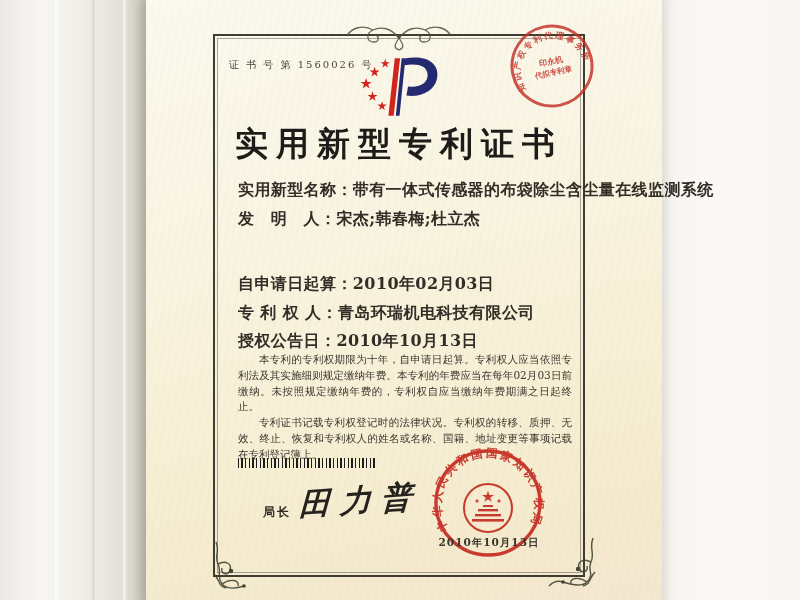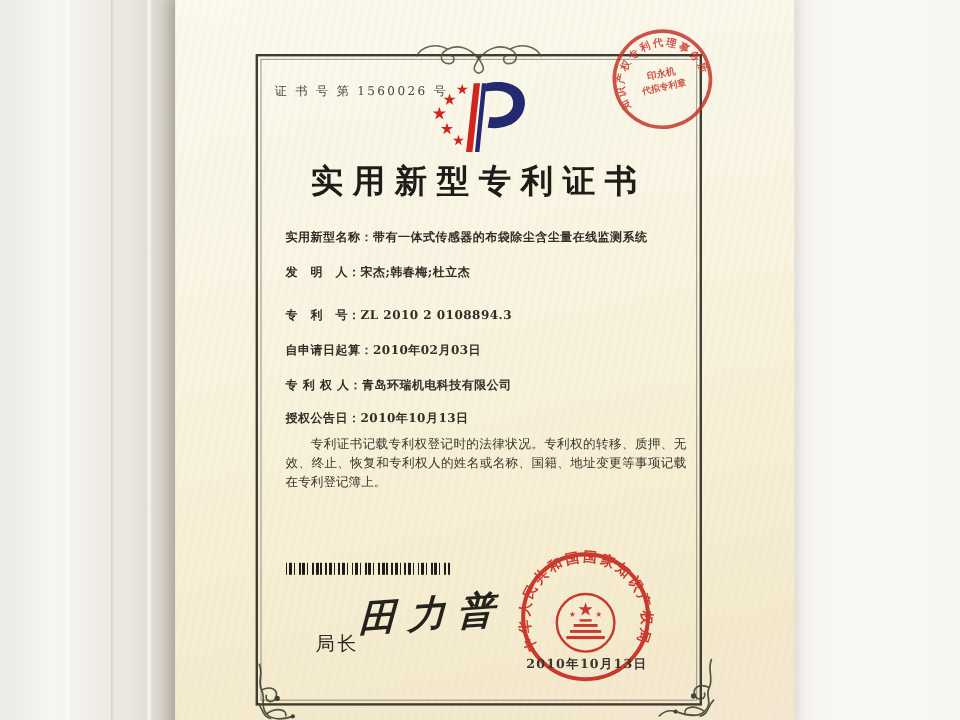--- a/index.html
+++ b/index.html
@@ -28,45 +28,44 @@
     position:absolute;left:146px;top:-6px;width:516px;height:612px;
     background:linear-gradient(168deg,#fbf9f0 0%,#f9f4e2 38%,#f7efd4 68%,#f4e9cd 88%,#f5e7d2 100%);
     box-shadow:-7px 3px 12px rgba(110,100,85,.35), 4px 0 10px rgba(140,130,110,.18);
   }
   .paper:before{content:"";position:absolute;inset:0;opacity:.5;
     background:repeating-linear-gradient(100deg,rgba(196,186,120,.07) 0 3px,rgba(255,255,255,0) 3px 7px);}
   
   .frame{
     position:absolute;left:67px;top:40px;width:368px;height:539px;
     border:2px solid #3f3c32;
-    margin-top:11px;
   }
   .frame:before{content:"";position:absolute;inset:2px;border:1px solid rgba(70,64,52,.45);pointer-events:none;}
   
   .cert-no{position:absolute;left:14px;top:22px;font-size:10px;letter-spacing:2px;color:#4a443c;}
   .logo{position:absolute;left:50%;top:16px;transform:translateX(-50%);}
   .title{
     position:absolute;left:0;right:0;top:86px;text-align:center;
-    font-size:27px;font-weight:700;letter-spacing:8px;color:#1e1c18;white-space:nowrap;
+    font-size:33px;font-weight:700;letter-spacing:8px;color:#1e1c18;white-space:nowrap;
   }
-  .field{position:absolute;left:23px;font-size:10px;font-weight:600;color:#322e27;white-space:nowrap;letter-spacing:.4px;}
+  .field{position:absolute;left:23px;font-size:16px;font-weight:600;color:#322e27;white-space:nowrap;letter-spacing:.4px;}
   .f0{top:144px}.f1{top:173px}.f2{top:209px}.f3{top:238px}.f4{top:267px}.f5{top:295px}
   .paras{
     position:absolute;left:23px;right:11px;top:316px;color:#39352d;
     font-size:10.5px;line-height:15.8px;text-align:justify;
   }
   .paras p{margin:0;text-indent:2em;}
   .barcode{
     position:absolute;left:23px;top:422px;width:137px;height:10px;
     background:repeating-linear-gradient(90deg,
       #1d1d1d 0,#1d1d1d 1.5px,transparent 1.5px,transparent 3px,
       #1d1d1d 3px,#1d1d1d 5.5px,transparent 5.5px,transparent 7px,
       #1d1d1d 7px,#1d1d1d 8px,transparent 8px,transparent 11px);
   }
-  .director{position:absolute;left:48px;top:480px;font-size:16px;font-weight:400;color:#2e2a24;letter-spacing:2px;}
+  .director{position:absolute;left:48px;top:468px;font-size:12px;font-weight:700;color:#2e2a24;letter-spacing:2px;}
   .signature{
     position:absolute;left:84px;top:444px;font-size:31px;color:#14120f;
     font-style:italic;font-weight:700;letter-spacing:10px;white-space:nowrap;
     transform:rotate(-4deg) skewX(-6deg);opacity:.92;
     font-family:"DejaVu Serif","Liberation Serif",serif;
   }
   .seal-date{
     position:absolute;left:188px;top:500px;width:172px;text-align:center;
     font-size:10.5px;font-weight:700;color:#3a352c;letter-spacing:1px;z-index:3;
   }
@@ -115,34 +114,32 @@
     </svg>
 
     <div class="title">实用新型专利证书</div>
 
     <div class="field f0">
       <span>实用新型名称：</span><span>带有一体式传感器的布袋除尘含尘量在线监测系统</span>
     </div>
     <div class="field f1">
       <span>发　明　人：</span><span>宋杰;韩春梅;杜立杰</span>
     </div>
-    <div class="field f2">
-      <span>专　利　号：</span><span>ZL 2010 2 0108894.3</span>
-    </div>
     <div class="field f3">
       <span>自申请日起算：</span><span>2010年02月03日</span>
     </div>
     <div class="field f4">
       <span>专 利 权 人：</span><span>青岛环瑞机电科技有限公司</span>
     </div>
     <div class="field f5">
       <span>授权公告日：</span><span>2010年10月13日</span>
     </div>
 
     <div class="paras">
+      <p>本专利的专利权期限为十年，自申请日起算。专利权人应当依照专利法及其实施细则规定缴纳年费。本专利的年费应当在每年02月03日前缴纳。未按照规定缴纳年费的，专利权自应当缴纳年费期满之日起终止。</p>
       <p>专利证书记载专利权登记时的法律状况。专利权的转移、质押、无效、终止、恢复和专利权人的姓名或名称、国籍、地址变更等事项记载在专利登记簿上。</p>
     </div>
 
     <div class="barcode"></div>
 
     <div class="director">局长</div>
     <div class="signature">田力普</div>
 
     <div class="seal-date">2010年10月13日</div>
     <svg class="issuing-seal" width="114" height="114" viewBox="0 0 114 114">

